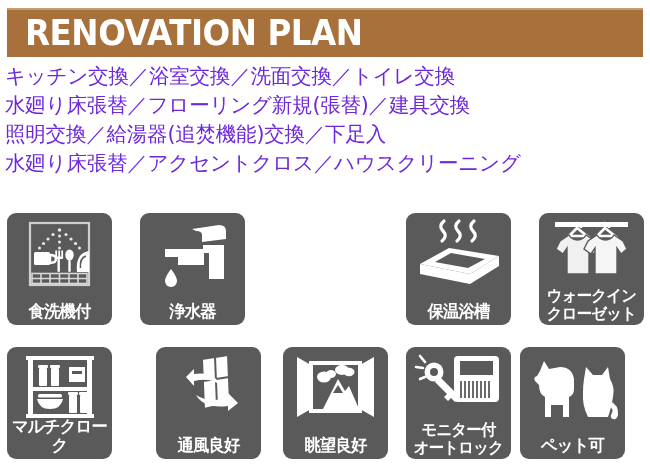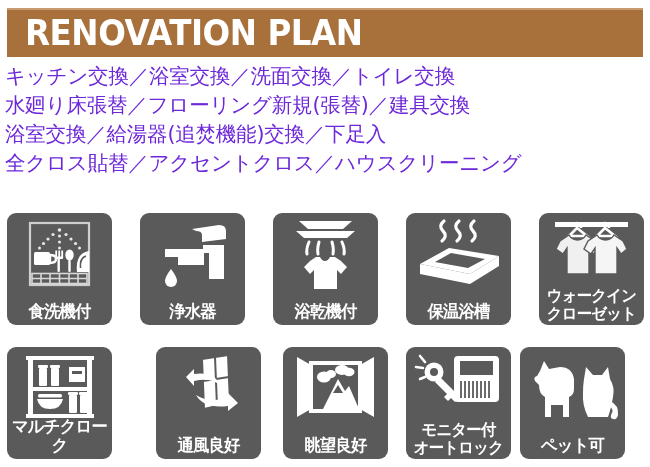--- a/index.html
+++ b/index.html
@@ -118,22 +118,22 @@
 
 <div id="page">
 
   <div id="header-banner">
     <div id="header-title">RENOVATION PLAN</div>
   </div>
 
   <div id="spec-list">
     <div class="spec-line">キッチン交換／浴室交換／洗面交換／トイレ交換</div>
     <div class="spec-line">水廻り床張替／フローリング新規(張替)／建具交換</div>
-    <div class="spec-line">浴室交換／給湯器(追焚機能)交換／下足入</div>
-    <div class="spec-line">全クロス貼替／アクセントクロス／ハウスクリーニング</div>
+    <div class="spec-line">照明交換／給湯器(追焚機能)交換／下足入</div>
+    <div class="spec-line">水廻り床張替／アクセントクロス／ハウスクリーニング</div>
   </div>
 
   <div id="icon-grid">
 
     <div class="icon-row">
 
       <div class="icon-tile" style="left:7px;">
         <div class="tile-art">
           <svg viewBox="0 0 105 74">
             <rect x="23" y="6" width="59" height="62" fill="none" stroke="#cfcfcf" stroke-width="2.2"></rect>
@@ -203,42 +203,20 @@
               <path d="M31 52 q6 8 6 12 a6 6 0 0 1 -12 0 q0 -4 6 -12"></path>
             </g>
             <line x1="63" y1="26.5" x2="86" y2="24.5" stroke="#5a5a5a" stroke-width="2.6"></line>
           </svg>
         </div>
         <div class="tile-label">
           <span>浄水器</span>
         </div>
       </div>
 
-      <div class="icon-tile" style="left:273px;">
-        <div class="tile-art">
-          <svg viewBox="0 0 105 74">
-            <g fill="#ffffff">
-
-              <path d="M26 4 L79 4 L70 12 L35 12 Z"></path>
-              <path d="M23 14 L82 14 L74 21 L31 21 Z"></path>
-            </g>
-            <g stroke="#ffffff" stroke-width="3" fill="none" stroke-linecap="round">
-              <path d="M36 25 q-3 7 -2 12"></path>
-              <path d="M46 25 q-2 7 -1 12"></path>
-              <path d="M59 25 q2 7 1 12"></path>
-              <path d="M69 25 q3 7 2 12"></path>
-            </g>
-
-            <path d="M43 40 L37 44 L31 50 L37 57 L41 53 L41 72 L64 72 L64 53 L68 57 L74 50 L68 44 L62 40 L57 40 q-2 4 -5 4 q-3 0 -5 -4 Z" fill="#ffffff"></path>
-          </svg>
-        </div>
-        <div class="tile-label">
-          <span>浴乾機付</span>
-        </div>
-      </div>
 
       <div class="icon-tile" style="left:406px;text-decoration:underline;">
         <div class="tile-art">
           <svg viewBox="0 0 105 74">
             <g stroke="#ffffff" stroke-width="3.2" fill="none" stroke-linecap="round">
               <path d="M36 24 q6 -5 1 -10 q-5 -5 1 -10"></path>
               <path d="M51 24 q6 -5 1 -10 q-5 -5 1 -10"></path>
               <path d="M66 24 q6 -5 1 -10 q-5 -5 1 -10"></path>
             </g>
 

